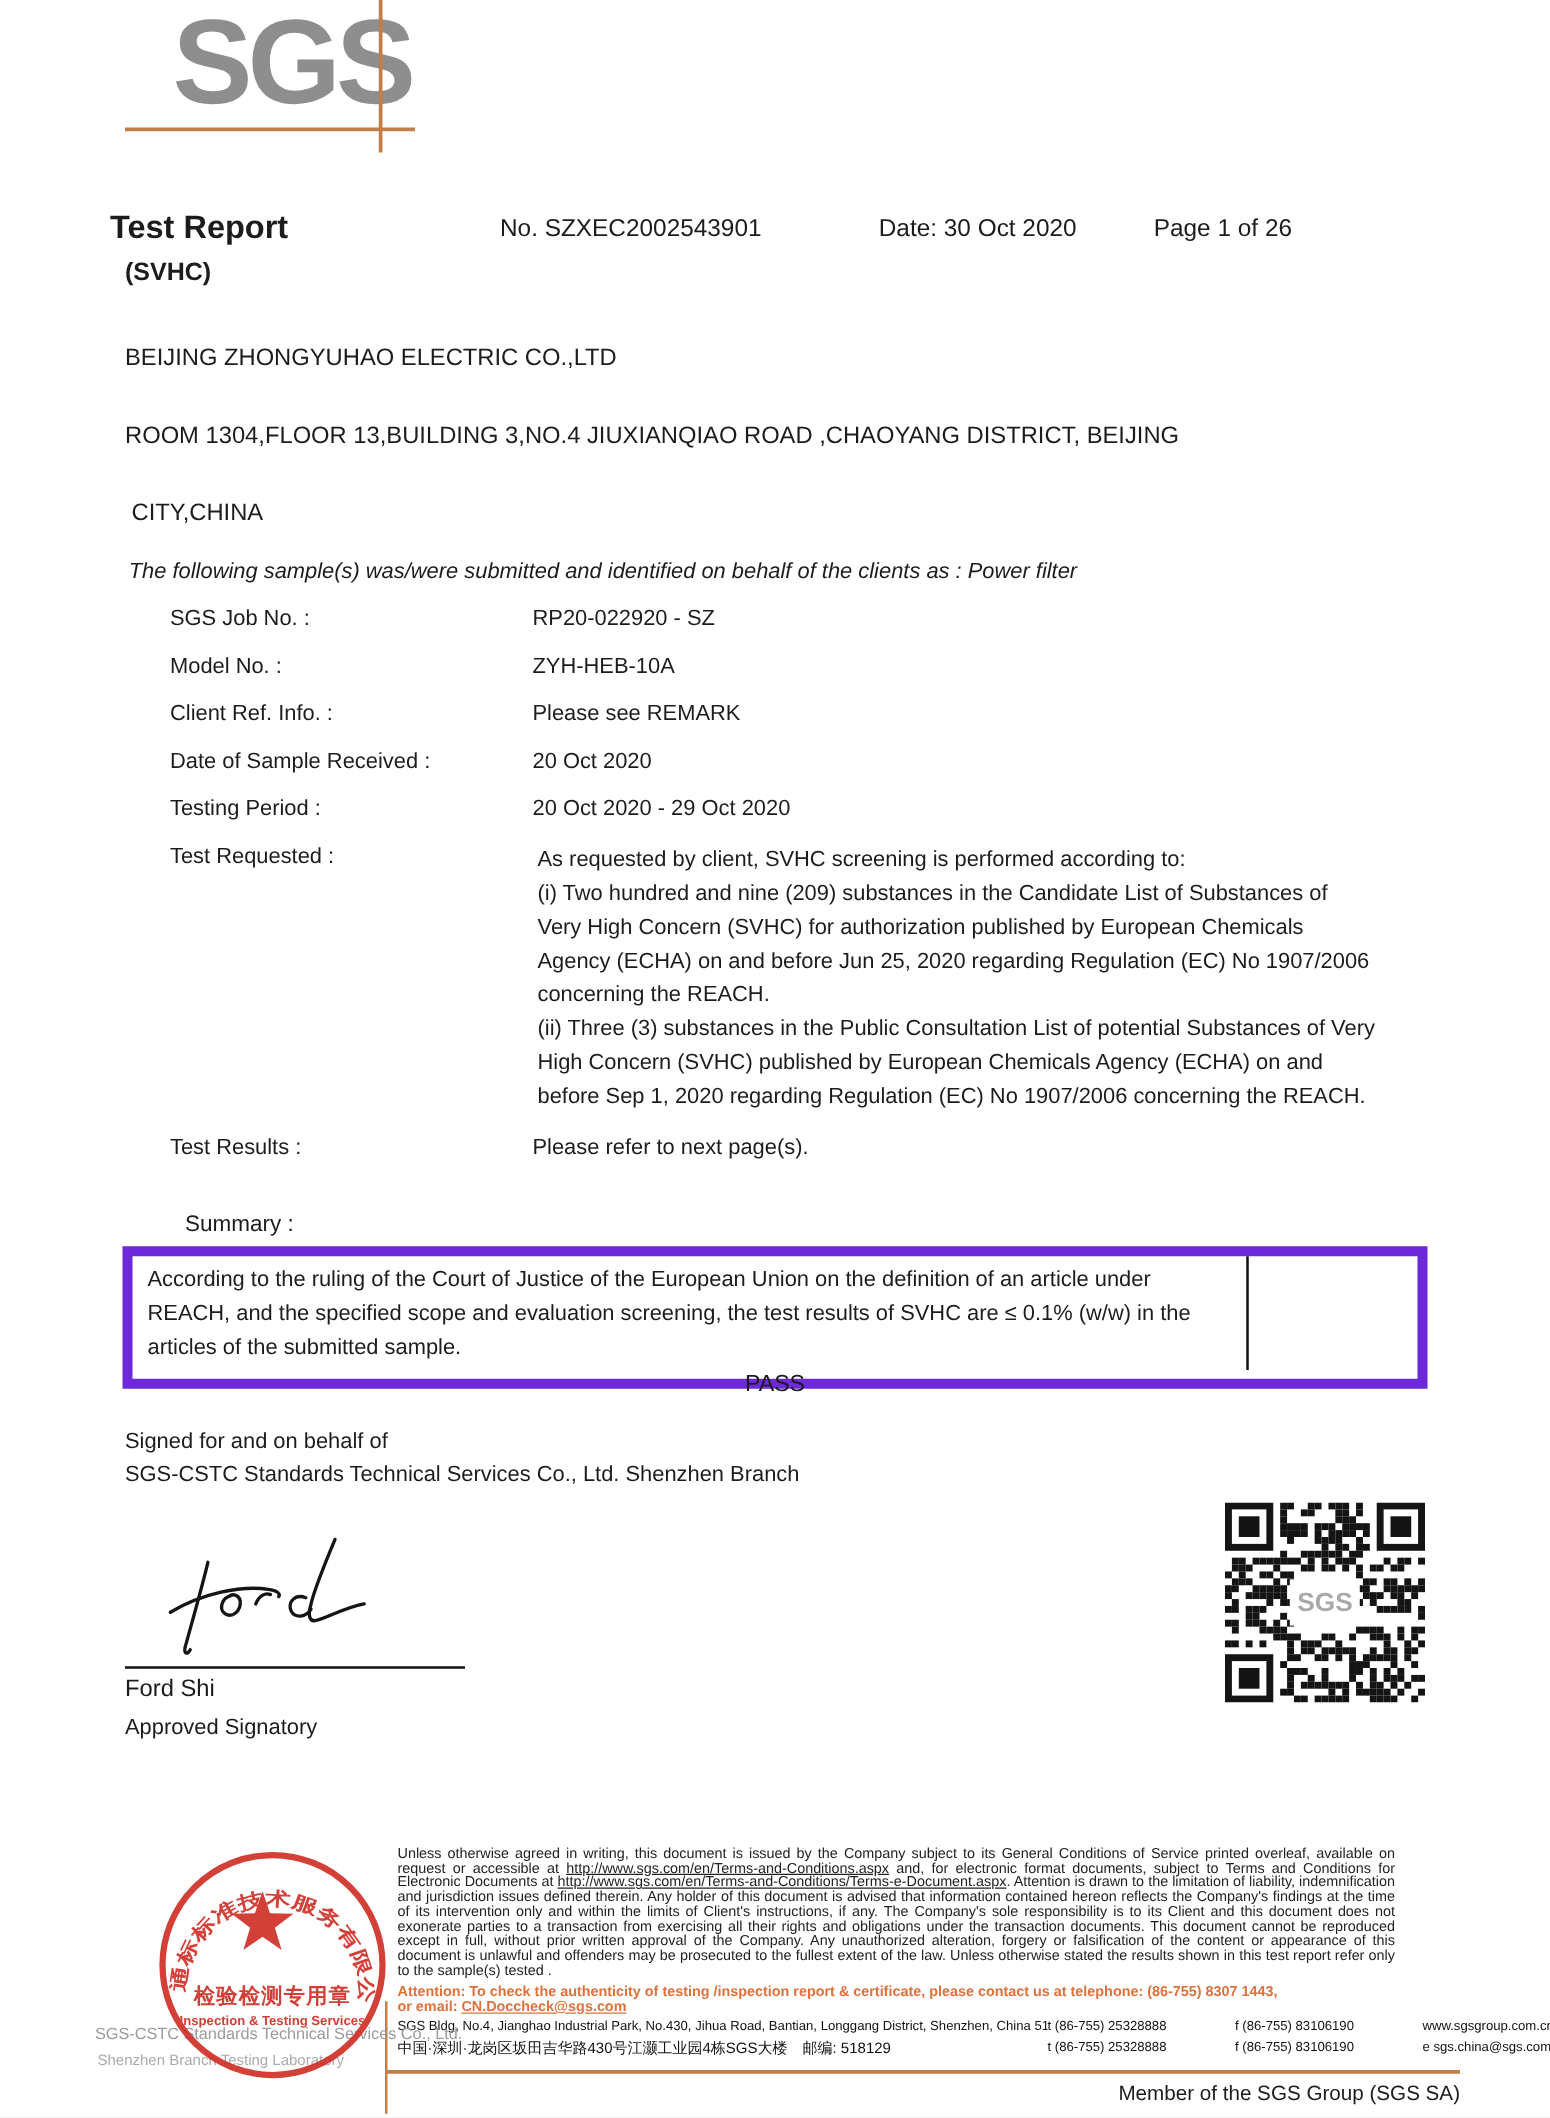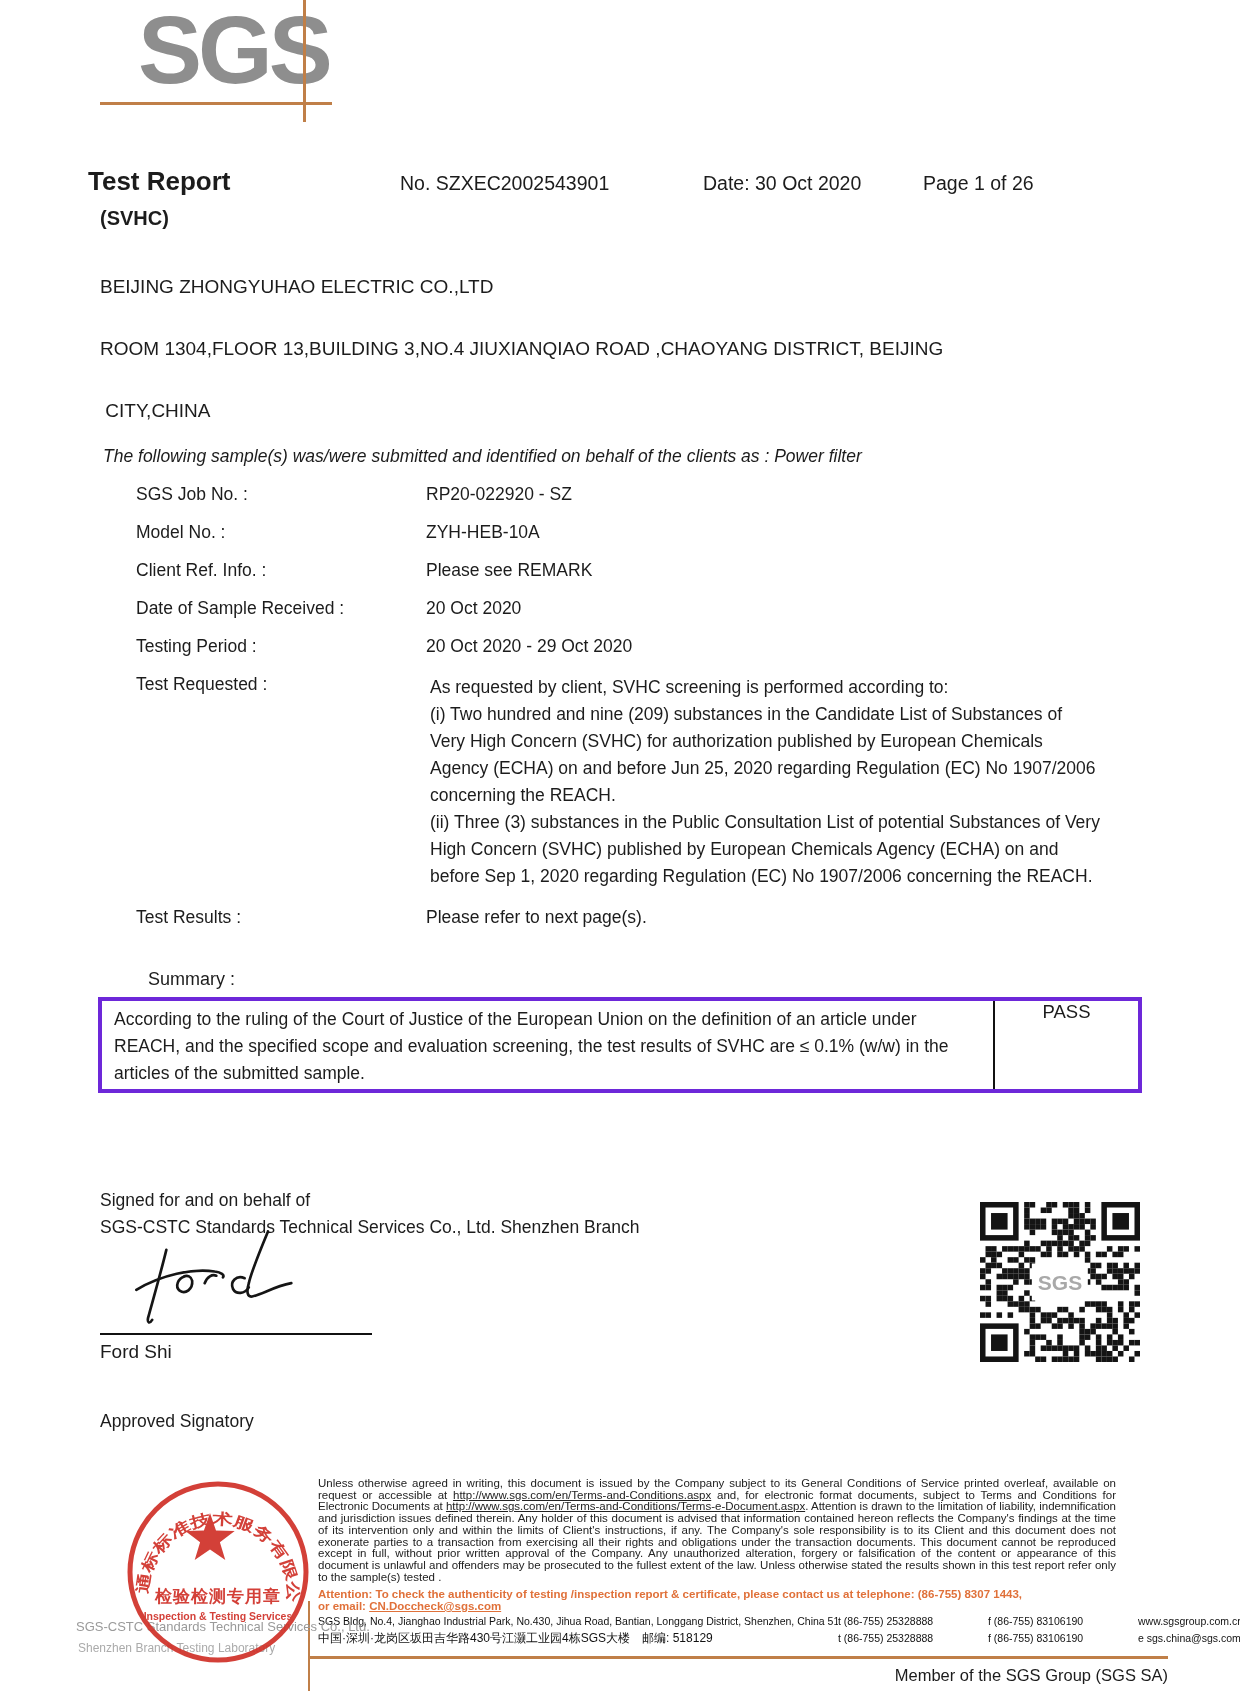--- a/index.html
+++ b/index.html
@@ -18,31 +18,31 @@
   .client{position:absolute;left:100px;top:271px;font-size:19px;line-height:31px;white-space:pre-wrap;}
   
   .intro{position:absolute;left:103px;top:446px;font-size:17.5px;font-style:italic;}
   .info{position:absolute;left:100px;top:484px;width:1000px;}
   .info-row{display:flex;margin-bottom:17px;margin-left:36px;}
   .info-label{width:290px;flex:0 0 290px;font-size:17.5px;line-height:21px;}
   .info-value{flex:1;font-size:17.5px;line-height:21px;white-space:pre-wrap;}
   .info-row.tall .info-value{line-height:27px;padding-left:4px;}
   
   .summary-label{position:absolute;left:100px;top:969px;font-size:18px;margin-left:48px;}
-  .summary-box{position:absolute;left:98px;top:997px;width:1044px;height:96px;border:4px solid #6d28d9;
-               display:flex;box-sizing:border-box;}
+  .summary-box{position:absolute;left:98px;top:997px;width:1044px;height:114px;border:8px solid #6d28d9;
+               display:flex;box-sizing:border-box;flex-direction:column;}
   .summary-text{width:893px;box-sizing:border-box;padding:5px 12px;font-size:17.5px;line-height:27px;
                 border-right:2px solid #111;}
   .summary-pass{flex:1;text-align:center;font-size:18.5px;}
   
-  .signed{position:absolute;left:100px;top:1139px;font-size:17.5px;line-height:27px;margin-top:48px;}
+  .signed{position:absolute;left:100px;top:1139px;font-size:17.5px;line-height:27px;}
   .sig-svg{position:absolute;left:128px;top:1224px;}
   .sig-line{position:absolute;left:100px;top:1333px;width:272px;height:2px;background:#111;}
   .sig-name{position:absolute;left:100px;top:1341px;font-size:19px;}
-  .sig-role{position:absolute;left:100px;top:1371px;font-size:17.5px;margin-top:40px;}
+  .sig-role{position:absolute;left:100px;top:1371px;font-size:17.5px;}
   
   .qr{position:absolute;left:980px;top:1202px;width:160px;height:160px;}
   .qr svg{position:absolute;left:0;top:0;}
   .qr-label{position:absolute;left:50%;top:50%;transform:translate(-50%,-50%);
             font-size:21px;font-weight:bold;color:#a9a9a9;background:#fff;padding:8px 6px;line-height:1;}
   
   .gray1{position:absolute;left:76px;top:1619px;font-size:13px;color:#9a9a9a;z-index:1;white-space:nowrap;}
   .gray2{position:absolute;left:78px;top:1641px;font-size:12px;color:#ababab;z-index:1;white-space:nowrap;}
   .stamp{position:absolute;left:126px;top:1480px;z-index:2;opacity:.92;}
   

